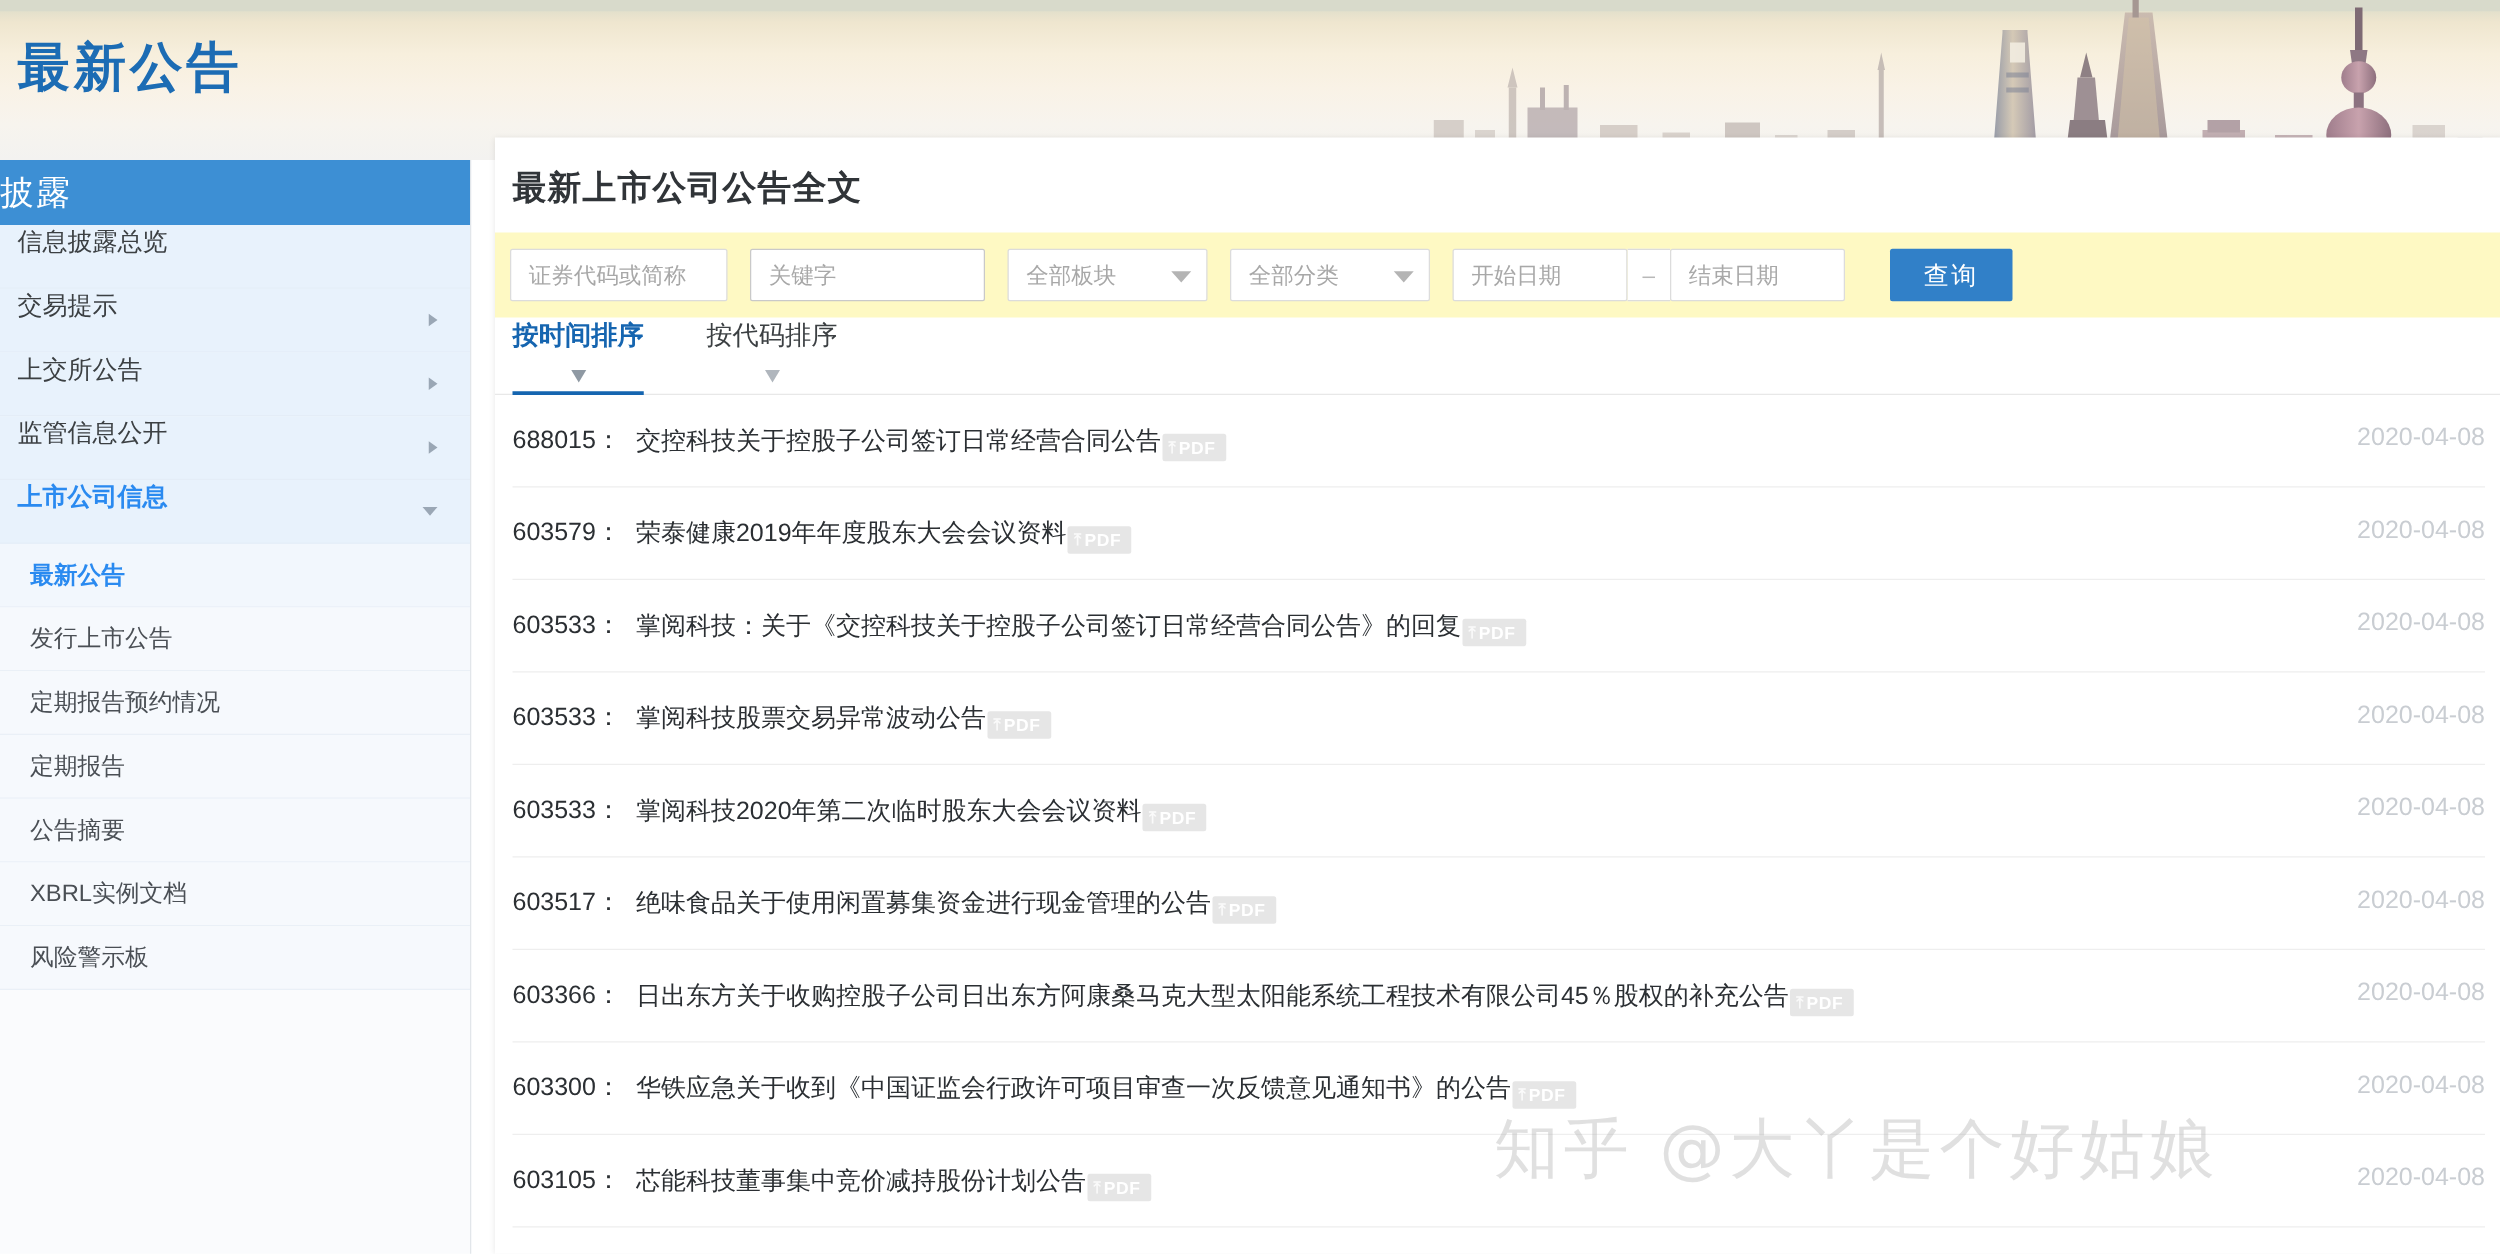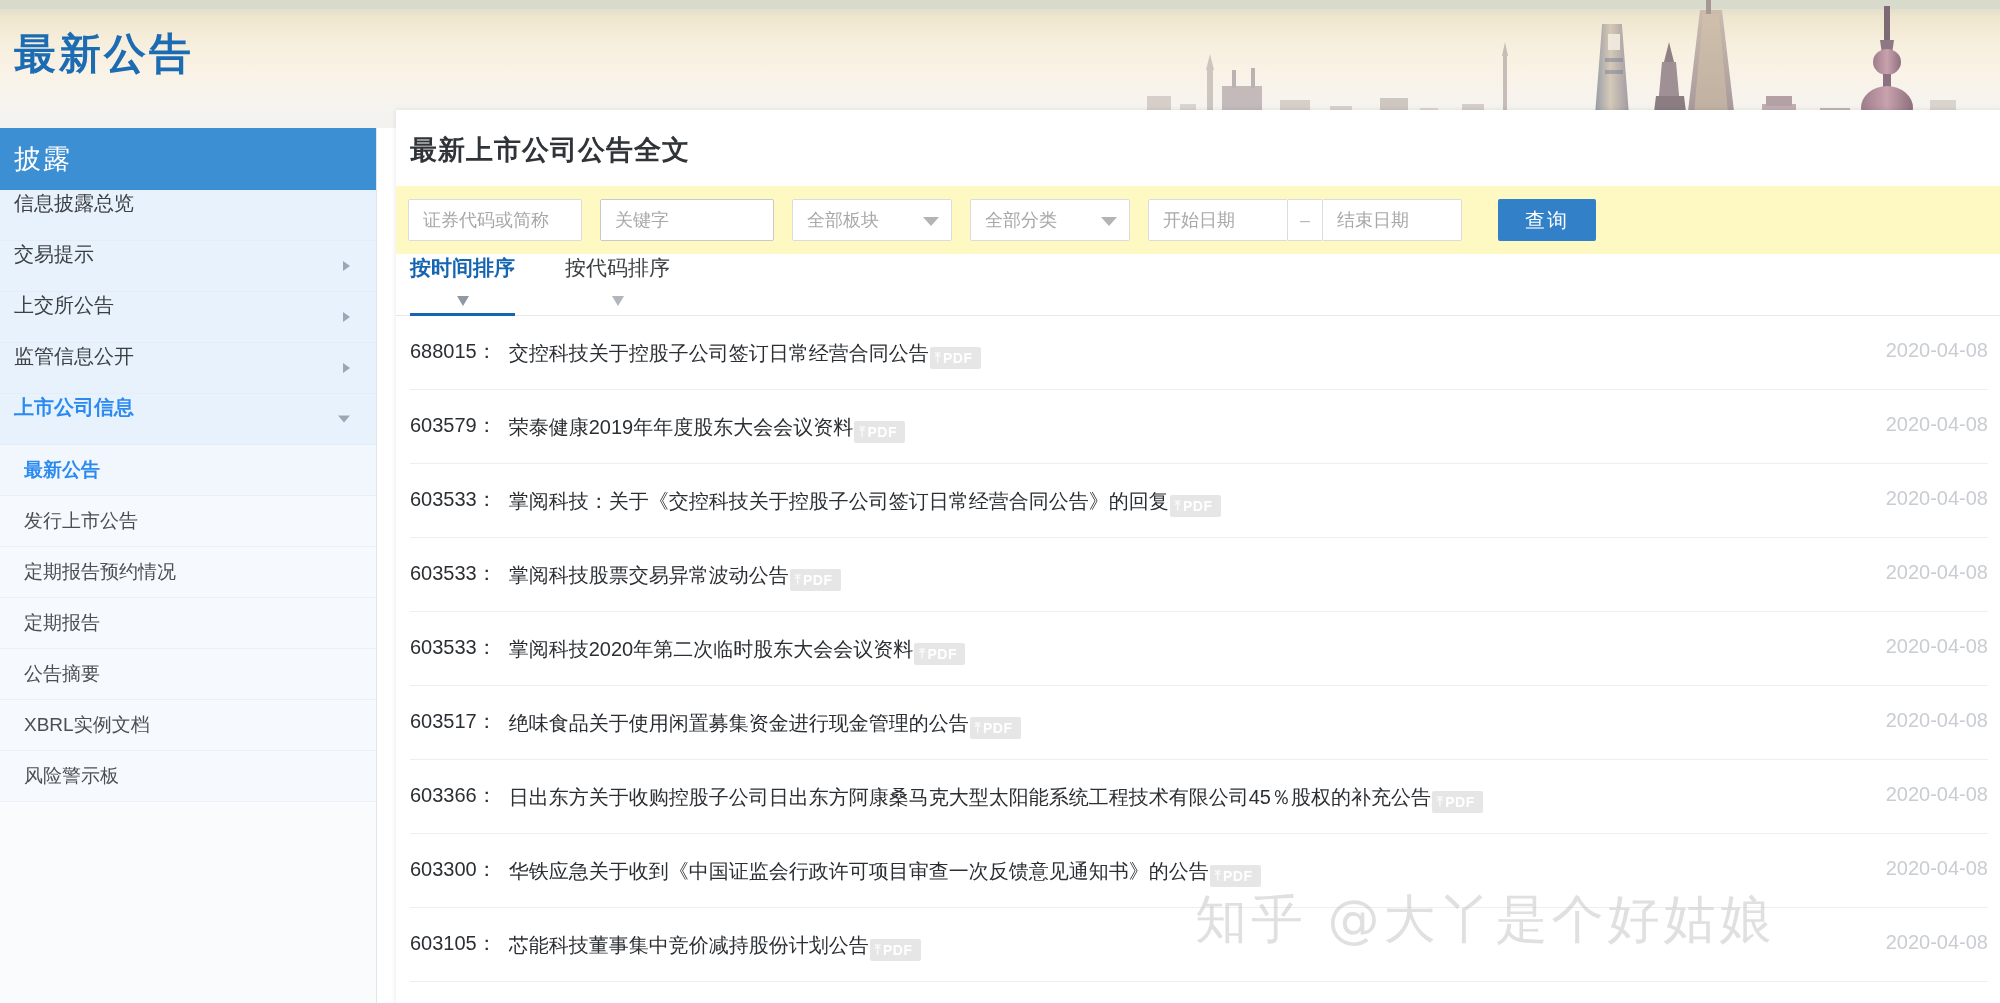--- a/index.html
+++ b/index.html
@@ -29,22 +29,22 @@
   }
 
   
   .sidebar {
     position: absolute; left: 0; top: 128px;
     width: 377px; height: 875px;
     background: #fafbfd;
     border-right: 1px solid #e2e6ea;
   }
   .sidebar-head {
-    height: 62px; background: #3d8fd4;
-    display: flex; align-items: center; padding-left: 14px;
+    height: 52px; background: #3d8fd4;
+    display: flex; align-items: center; 
     color: #fff; font-size: 27px; letter-spacing: 2px;
   }
   .nav-item {
     height: 51px; display: flex; 
     padding-left: 14px; padding-right: 28px;
     font-size: 20px; color: #3c4043;
     border-bottom: 1px solid #e4edf7;
     background: #e8f2fc; position: relative; cursor: pointer;
   }
   .nav-item.active-parent { color: #2a8af0; font-weight: bold; }
@@ -85,21 +85,21 @@
     display: flex; align-items: center; gap: 0;
   }
   .fld {
     height: 42px; background: #fff;
     border: 1px solid #dcdcdc; border-radius: 2px;
     display: flex; align-items: center;
     padding: 0 14px; font-size: 18px; color: #a8a8a8;
     margin-right: 18px; position: relative; cursor: text;
   }
   .fld.code   { width: 174px; }
-  .fld.kw     { width: 174px; border-color: #c9c9c9; }
+  .fld.kw     { width: 188px; border-color: #c9c9c9; }
   .fld.sel    { width: 160px; cursor: pointer; }
   .fld.date   { width: 140px; margin-right: 0; }
   .caret {
     position: absolute; right: 12px; top: 50%;
     margin-top: -3px; width: 0; height: 0;
     border-left: 8px solid transparent;
     border-right: 8px solid transparent;
     border-top: 9px solid #b4b4b4;
   }
   .date-sep {

